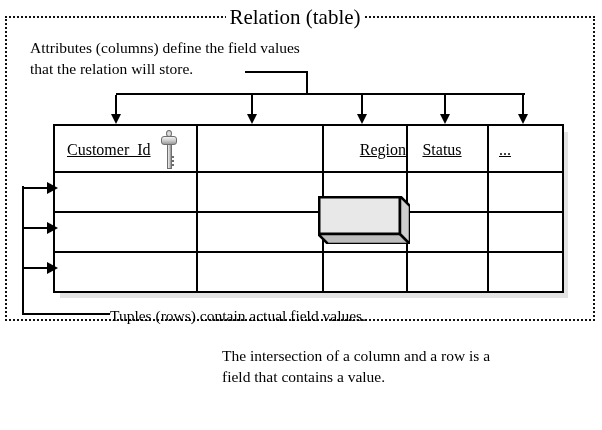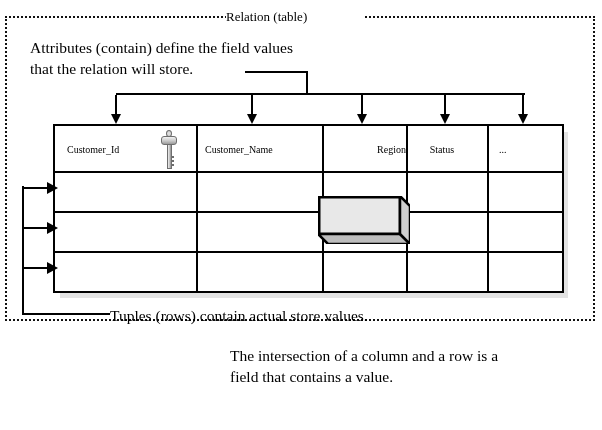--- a/index.html
+++ b/index.html
@@ -16,29 +16,29 @@
     border:2px dotted #111;
     box-sizing:border-box;
   }
   
   .title-gap{
     position:absolute;left:226px;top:8px;width:138px;height:18px;
     background:#ffffff;
   }
   .diagram-title{
     position:absolute;left:226px;top:7px;width:138px;height:20px;
-    line-height:20px;text-align:left;
-    font-size:13px;white-space:nowrap;
+    line-height:20px;text-align:center;
+    font-size:21px;white-space:nowrap;
   }
 
   
   .para{position:absolute;font-size:15.5px;line-height:21px;white-space:pre-line;}
   #attr-note{left:30px;top:37px;width:360px;}
   #tuple-note{left:110px;top:305px;width:330px;}
-  #field-note{left:222px;top:345px;width:340px;margin-left:8px;}
+  #field-note{left:222px;top:345px;width:340px;}
 
   
   .ln{position:absolute;background:#000;}
   #stem-h{left:245px;top:71px;width:63px;height:2px;}
   #stem-v{left:306px;top:71px;width:2px;height:24px;}
   #bus-h{left:116px;top:93px;width:409px;height:2px;}
 
   .down-arrow{position:absolute;width:2px;background:#000;}
   .down-arrow .head{
     position:absolute;left:-4px;bottom:-9px;width:0;height:0;
@@ -52,21 +52,21 @@
     background:#e3e3e3;
   }
   .tbl{
     position:absolute;left:53px;top:124px;width:511px;height:169px;
     background:#ffffff;border:2.5px solid #000;box-sizing:border-box;
   }
   .tbl .vline{position:absolute;top:0;width:2px;height:100%;background:#000;}
   .tbl .hline{position:absolute;left:0;width:100%;height:2px;background:#000;}
   .hdr-cell{
     position:absolute;top:0;height:47px;line-height:47px;
-    font-size:10px;white-space:nowrap;overflow:hidden;
+    font-size:16px;white-space:nowrap;overflow:hidden;text-decoration:underline;
   }
 
   
   .key-icon{position:absolute;width:16px;height:40px;}
   .key-icon .bow{
     position:absolute;left:0;top:6px;width:16px;height:9px;border-radius:3px;
     background:linear-gradient(180deg,#f2f2f2 0%,#c9c9c9 55%,#9a9a9a 100%);
     border:1px solid #6e6e6e;box-sizing:border-box;
   }
   .key-icon .ring{
@@ -95,21 +95,21 @@
 </style>
 </head>
 <body>
 
 <div id="stage">
 
   <div class="frame"></div>
   <div class="title-gap"></div>
   <div class="diagram-title">Relation (table)</div>
 
-  <div class="para" id="attr-note">Attributes (contain) define the field values
+  <div class="para" id="attr-note">Attributes (columns) define the field values
 that the relation will store.</div>
 
   <div class="ln" id="stem-h"></div>
   <div class="ln" id="stem-v"></div>
   <div class="ln" id="bus-h"></div>
 
   <div class="down-arrow" style="left:115px;top:95px;height:20px;">
       <span class="head"></span>
     </div>
   <div class="down-arrow" style="left:251px;top:95px;height:20px;">
@@ -141,21 +141,20 @@
 
     <div class="key-icon" style="left:106px;top:4px;">
       <span class="ring"></span>
       <span class="bow"></span>
       <span class="shaft"></span>
       <span class="tooth" style="top:26px;"></span>
       <span class="tooth" style="top:30px;"></span>
       <span class="tooth" style="top:34px;"></span>
     </div>
 
-    <div class="hdr-cell" style="left:150px;width:112px;text-align:left;">Customer_Name</div>
     <div class="hdr-cell" style="left:269px;width:82px;text-align:right;">Region</div>
     <div class="hdr-cell" style="left:353px;width:68px;text-align:center;">Status</div>
     <div class="hdr-cell" style="left:444px;width:60px;text-align:left;">...</div>
   </div>
 
   <div class="field-box">
     <svg width="92" height="48" style="position:absolute;left:0;top:0;">
       <polygon points="0,38 10,48 92,48 82,38" fill="#bdbdbd" stroke="#000" stroke-width="2.5" stroke-linejoin="round"></polygon>
       <polygon points="82,0 92,10 92,48 82,38" fill="#cfcfcf" stroke="#000" stroke-width="2.5" stroke-linejoin="round"></polygon>
       <rect x="1.25" y="1.25" width="80.5" height="36.5" fill="#e8e8e8" stroke="#000" stroke-width="2.5"></rect>
@@ -168,17 +167,17 @@
   <div class="side-arrow" style="left:24px;top:187px;width:24px;">
       <span class="head"></span>
     </div>
   <div class="side-arrow" style="left:24px;top:227px;width:24px;">
       <span class="head"></span>
     </div>
   <div class="side-arrow" style="left:24px;top:267px;width:24px;">
       <span class="head"></span>
     </div>
 
-  <div class="para" id="tuple-note">Tuples (rows) contain actual store values.</div>
+  <div class="para" id="tuple-note">Tuples (rows) contain actual field values.</div>
   <div class="para" id="field-note">The intersection of a column and a row is a
 field that contains a value.</div>
 
 </div>
 
 </body></html>

